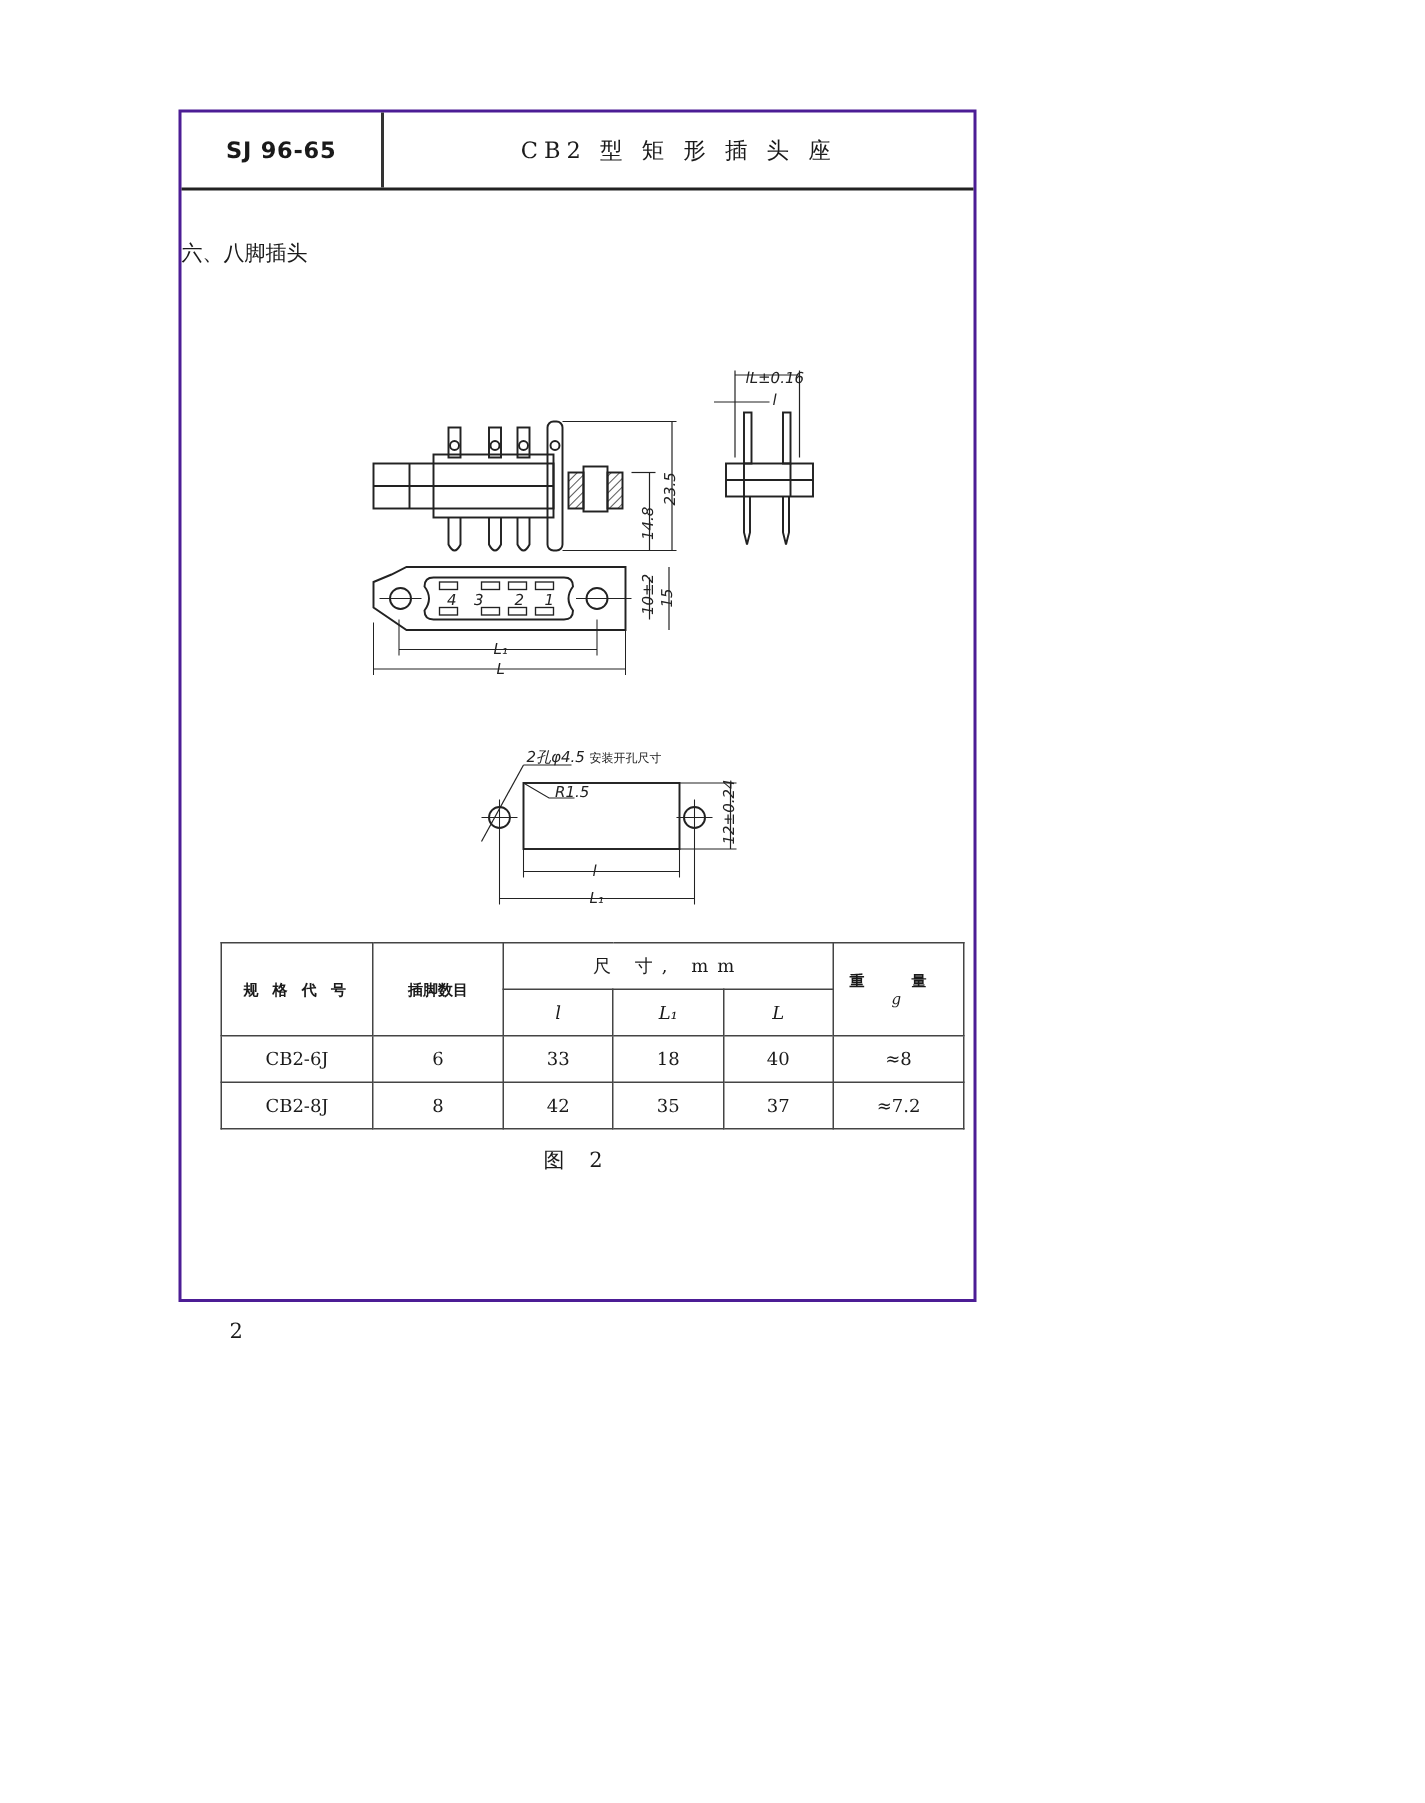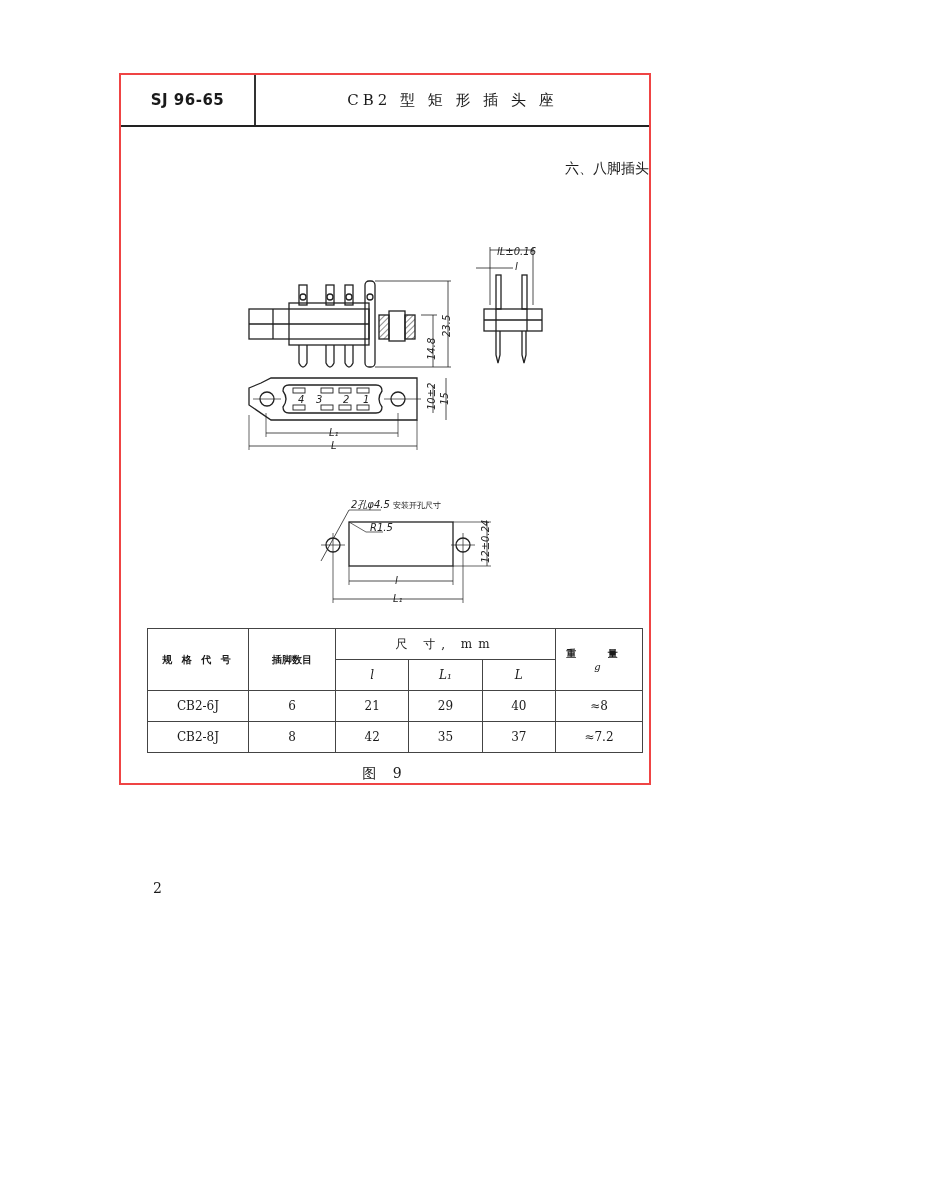--- a/index.html
+++ b/index.html
@@ -1,41 +1,41 @@
 <!DOCTYPE html>
 <html><head>
   <meta charset="utf-8">
   <style>
     html, body { margin: 0; padding: 0; background: #ffffff; }
     body {
       width: 950px; height: 1202px; position: relative; overflow: hidden;
       font-family: "DejaVu Serif", "Liberation Serif", serif; color: #1a1a1a;
     }
     .frame {
-      position: absolute; left: 119px; top: 73px; width: 532px; height: 712px;
-      border: 2px solid #ef4444; box-sizing: border-box;
+      position: absolute; left: 119px; top: 73px; width: 532px; height: 795px;
+      border: 2px solid #4c1d95; box-sizing: border-box;
     }
     .header {
       position: absolute; left: 0; top: 0; width: 100%; height: 52px;
       border-bottom: 2px solid #222; box-sizing: border-box;
     }
     .std-code {
       position: absolute; left: 0; top: 0; width: 135px; height: 50px;
       border-right: 2px solid #333; box-sizing: border-box;
       display: flex; align-items: center; justify-content: center;
       font-family: "DejaVu Sans", sans-serif; font-weight: bold; font-size: 15px; letter-spacing: 0.5px;
     }
     .doc-title {
       position: absolute; left: 135px; top: 0; right: 0; height: 50px;
       display: flex; align-items: center; justify-content: center;
       font-size: 15px; letter-spacing: 4px;
     }
     .section-title {
       position: absolute; left: 0; width: 100%; top: 85px;
-      text-align: right; font-size: 14px;
+      text-align: left; font-size: 14px;
     }
     svg.drawing { position: absolute; left: 0; top: 0; }
     .dim-text { font-family: "DejaVu Sans", sans-serif; font-style: italic; font-size: 10px; fill: #222; }
 
     table.spec {
       position: absolute; left: 26px; top: 553px; width: 496px;
       border-collapse: collapse; font-size: 12px; text-align: center;
     }
     table.spec td, table.spec th {
       border: 1px solid #444; font-weight: normal; padding: 0; height: 30px;
@@ -194,32 +194,32 @@
       </th>
     </tr>
     <tr>
       <th class="sub">l</th>
       <th class="sub">L₁</th>
       <th class="sub">L</th>
     </tr>
     <tr>
       <td>CB2-6J</td>
       <td>6</td>
-      <td>21</td>
-      <td>29</td>
+      <td>33</td>
+      <td>18</td>
       <td>40</td>
       <td>≈8</td>
     </tr>
     <tr>
       <td>CB2-8J</td>
       <td>8</td>
       <td>42</td>
       <td>35</td>
       <td>37</td>
       <td>≈7.2</td>
     </tr>
   </tbody>
     </table>
 
-  <div class="fig-caption">图 9</div>
+  <div class="fig-caption">图 2</div>
 </div>
 
 <div class="page-number">2</div>
 
 </body></html>

